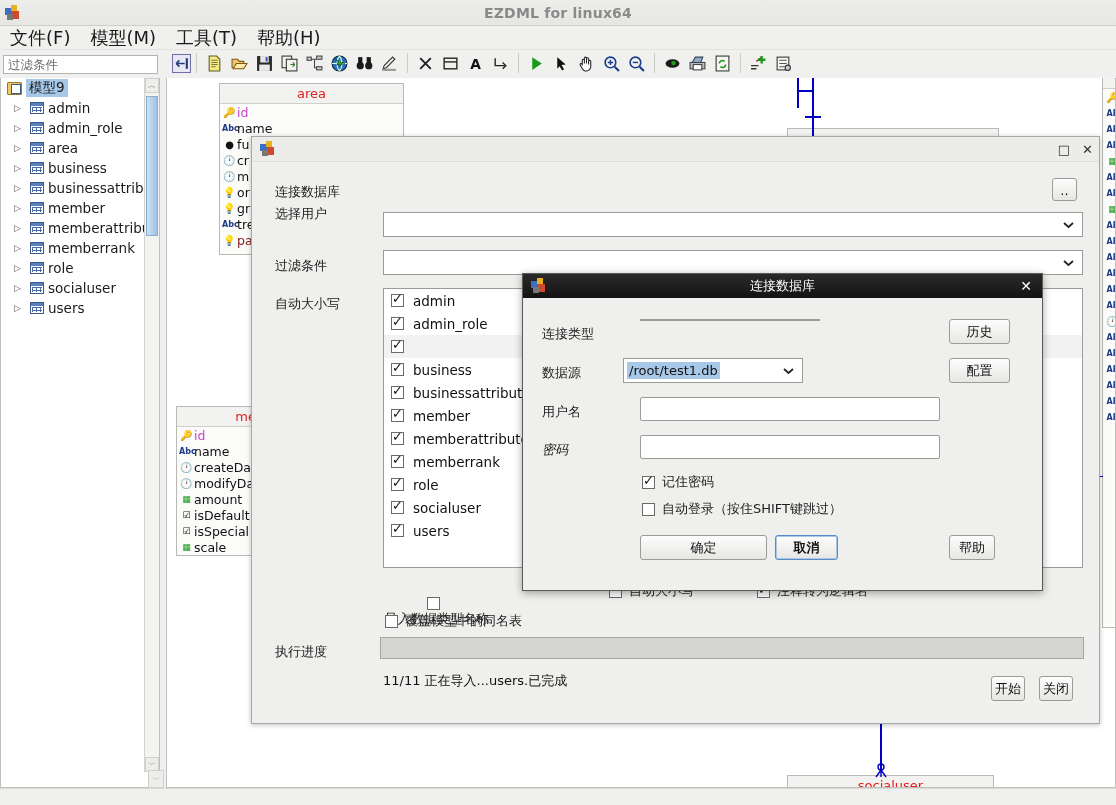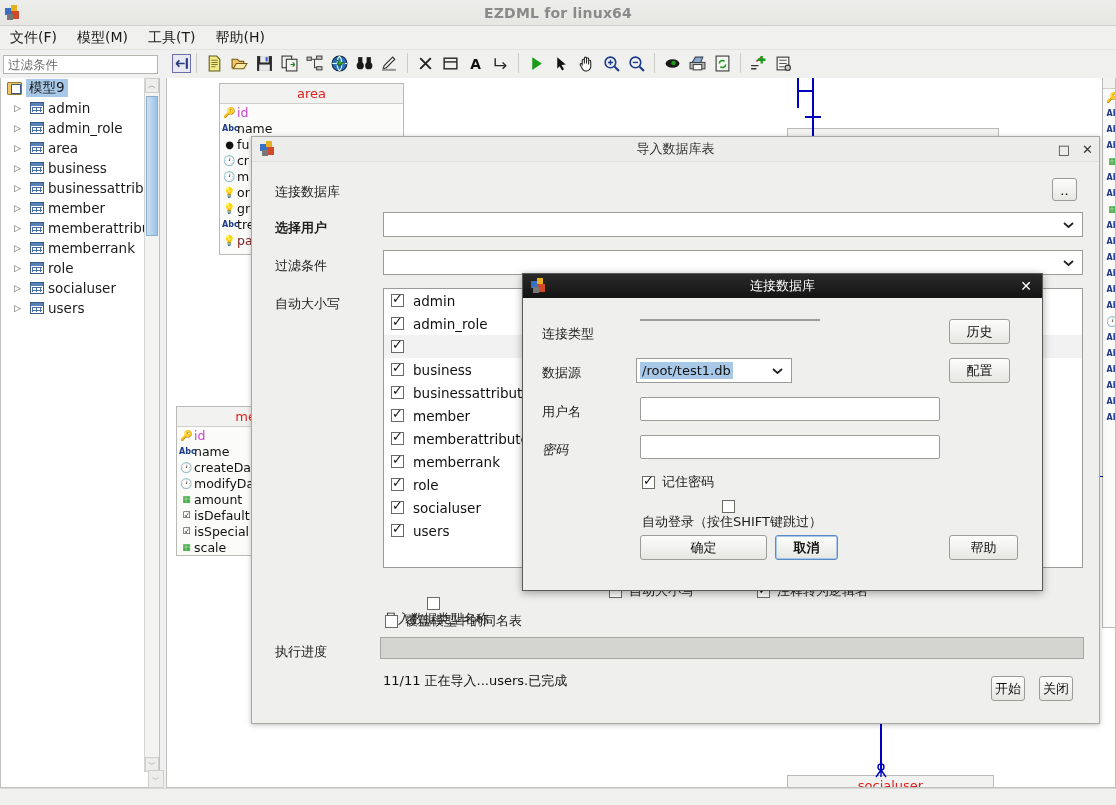--- a/index.html
+++ b/index.html
@@ -33,21 +33,21 @@
   .appicon i.b2 { left:6px; top:0px; width:6px; height:6px; background:#e8b020; }
   .appicon i.b3 { left:7px; top:6px; width:7px; height:8px; background:#d04a2a; }
   .appicon i.b4 { left:2px; top:9px; width:6px; height:6px; background:#777; }
 
   
   .menubar {
     position: absolute; left: 0; top: 26px; width: 1116px; height: 24px;
     background: #f0f0ee; display: flex; align-items: center;
     border-bottom: 1px solid #e2e2df;
   }
-  .menuitem { padding: 2px 10px; font-size: 14px; color: #1a1a1a; cursor: default; }
+  .menuitem { padding: 2px 10px; font-size: 18px; color: #1a1a1a; cursor: default; }
 
   
   .filterbox {
     position: absolute; left: 3px; top: 55px; width: 155px; height: 19px;
     border: 1px solid #b4b4b0; background: #fff;
     font-size: 12.5px; color: #3b3b3b; padding: 1px 4px; line-height: 16px;
   }
   .filterbox .ph { color: #6b6b6b; }
 
   
@@ -662,31 +662,30 @@
   <div style="position:absolute;left:148px;top:770px;width:16px;height:18px;background:#ededeb;border:1px solid #cfcfcb;display:flex;align-items:center;justify-content:center;font-size:8px;color:#999;">﹀</div>
 
   <div class="dialog" id="import-dialog">
     <div class="dlg-title">
       <div class="appicon" style="margin-left:8px;">
         <i class="b1"></i>
           <i class="b2"></i>
           <i class="b3"></i>
           <i class="b4"></i>
       </div>
-      <div class="t">导入数据库表</div>
       <div class="winbtns">
         <span class="winbtn">□</span>
         <span class="winbtn">✕</span>
       </div>
     </div>
 
     <div class="frow-lbl" style="position:absolute; left:23px; top:46px;">连接数据库</div>
     <div class="btn" style="position:absolute; left:800px; top:41px; width:25px; height:23px; align-items:flex-end; padding-bottom:2px;">..</div>
 
-    <div class="frow-lbl" style="position:absolute; left:23px; top:82px;font-weight:bold;">选择用户</div>
+    <div class="frow-lbl" style="position:absolute; left:23px; top:68px;">选择用户</div>
     <div class="combo" style="position:absolute; left:131px; top:75px; width:700px;">
       <span></span>
       <span class="arr">
         <svg width="11" height="8" viewBox="0 0 11 8">
             <path d="M1 2l4.5 4L10 2" stroke="#222" stroke-width="1.7" fill="none"></path>
           </svg>
       </span>
     </div>
 
     <div class="frow-lbl" style="position:absolute; left:23px; top:120px;">过滤条件</div>
@@ -782,21 +781,21 @@
       </div>
       <div class="t">连接数据库</div>
       <span style="position:absolute; right:10px; font-size:14px; color:#fff;">✕</span>
     </div>
 
     <div class="frow-lbl" style="position:absolute; left:19px; top:51px;">连接类型</div>
     <div class="combo" style="position:absolute; left:117px; top:45px; width:180px; height:0;"></div>
     <div class="btn" style="position:absolute; left:426px; top:45px; width:61px; height:25px;">历史</div>
 
     <div class="frow-lbl" style="position:absolute; left:19px; top:90px;">数据源</div>
-    <div class="combo" style="position:absolute; left:113px; top:84px; width:156px; padding-left:0;">
+    <div class="combo" style="position:absolute; left:100px; top:84px; width:180px; padding-left:0;">
       <span class="sel-text" style="padding:1px 2px; margin-left:3px;">/root/test1.db</span>
       <span class="arr">
         <svg width="11" height="8" viewBox="0 0 11 8">
             <path d="M1 2l4.5 4L10 2" stroke="#222" stroke-width="1.7" fill="none"></path>
           </svg>
       </span>
     </div>
     <div class="btn" style="position:absolute; left:426px; top:84px; width:61px; height:25px;">配置</div>
 
     <div class="frow-lbl" style="position:absolute; left:19px; top:129px;">用户名</div>
@@ -806,25 +805,25 @@
 
     <div class="frow-lbl" style="position:absolute; left:19px; top:167px;font-style:italic;">密码</div>
     <div class="tfield" style="position:absolute; left:117px; top:161px; width:300px; border-radius:2px;">
       <span></span>
     </div>
 
     <div class="cb-row" style="position:absolute; left:119px; top:199px;">
       <span class="cbx on"></span>
       <span>记住密码</span>
     </div>
-    <div class="cb-row" style="position:absolute; left:119px; top:226px;flex-direction:column;">
+    <div class="cb-row" style="position:absolute; left:119px; top:226px;">
       <span class="cbx"></span>
       <span>自动登录（按住SHIFT键跳过）</span>
     </div>
 
     <div class="btn" style="position:absolute; left:117px; top:261px; width:127px; height:25px;">确定</div>
     <div class="btn focus" style="position:absolute; left:252px; top:261px; width:63px; height:25px;">取消</div>
-    <div class="btn" style="position:absolute; left:426px; top:261px; width:69px; height:25px;">帮助</div>
+    <div class="btn" style="position:absolute; left:426px; top:261px; width:46px; height:25px;">帮助</div>
   </div>
 
   <div class="statusbar"></div>
 
 </div>
 
 </body></html>

